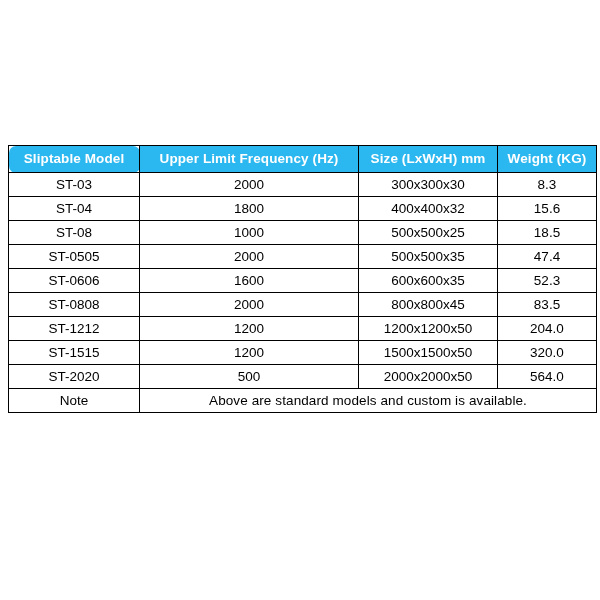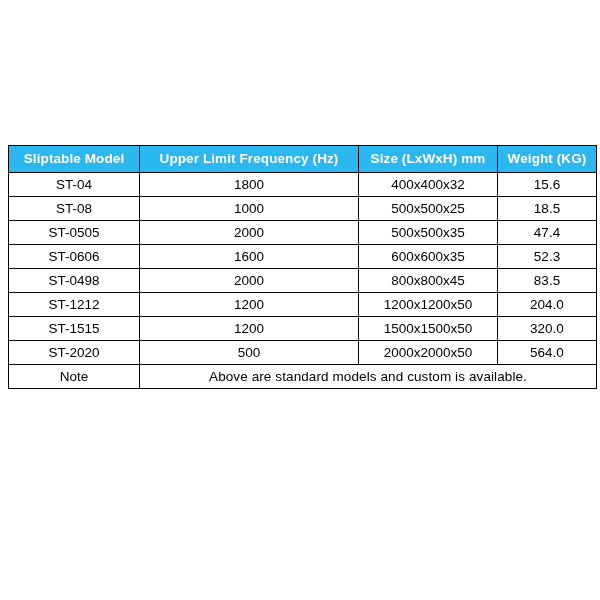--- a/index.html
+++ b/index.html
@@ -49,21 +49,21 @@
   table.spec thead th {
     background: #2bb7ef;
     color: #ffffff;
     font-weight: bold;
     font-size: 13.5px;
     height: 26px;
     line-height: 26px;
     letter-spacing: 0.1px;
   }
 
-  th.col-model  { width: 130px; }
+  th.col-model  { width: 130px; border-radius: 7px; }
   th.col-freq   { width: 218px; }
   th.col-size   { width: 138px; }
   th.col-weight { width: 98px; }
 
   td.note-label {
     font-size: 13.5px;
     margin-top: 36px;
   }
 
   td.note-text {
@@ -80,20 +80,26 @@
       <thead>
         <tr>
           <th class="col-model">Sliptable Model</th>
           <th class="col-freq">Upper Limit Frequency (Hz)</th>
           <th class="col-size">Size (LxWxH) mm</th>
           <th class="col-weight">Weight (KG)</th>
         </tr>
       </thead>
       <tbody>
         <tr>
+          <td>ST-03</td>
+          <td>2000</td>
+          <td>300x300x30</td>
+          <td>8.3</td>
+        </tr>
+        <tr>
           <td>ST-04</td>
           <td>1800</td>
           <td>400x400x32</td>
           <td>15.6</td>
         </tr>
         <tr>
           <td>ST-08</td>
           <td>1000</td>
           <td>500x500x25</td>
           <td>18.5</td>
@@ -104,21 +110,21 @@
           <td>500x500x35</td>
           <td>47.4</td>
         </tr>
         <tr>
           <td>ST-0606</td>
           <td>1600</td>
           <td>600x600x35</td>
           <td>52.3</td>
         </tr>
         <tr>
-          <td>ST-0498</td>
+          <td>ST-0808</td>
           <td>2000</td>
           <td>800x800x45</td>
           <td>83.5</td>
         </tr>
         <tr>
           <td>ST-1212</td>
           <td>1200</td>
           <td>1200x1200x50</td>
           <td>204.0</td>
         </tr>

